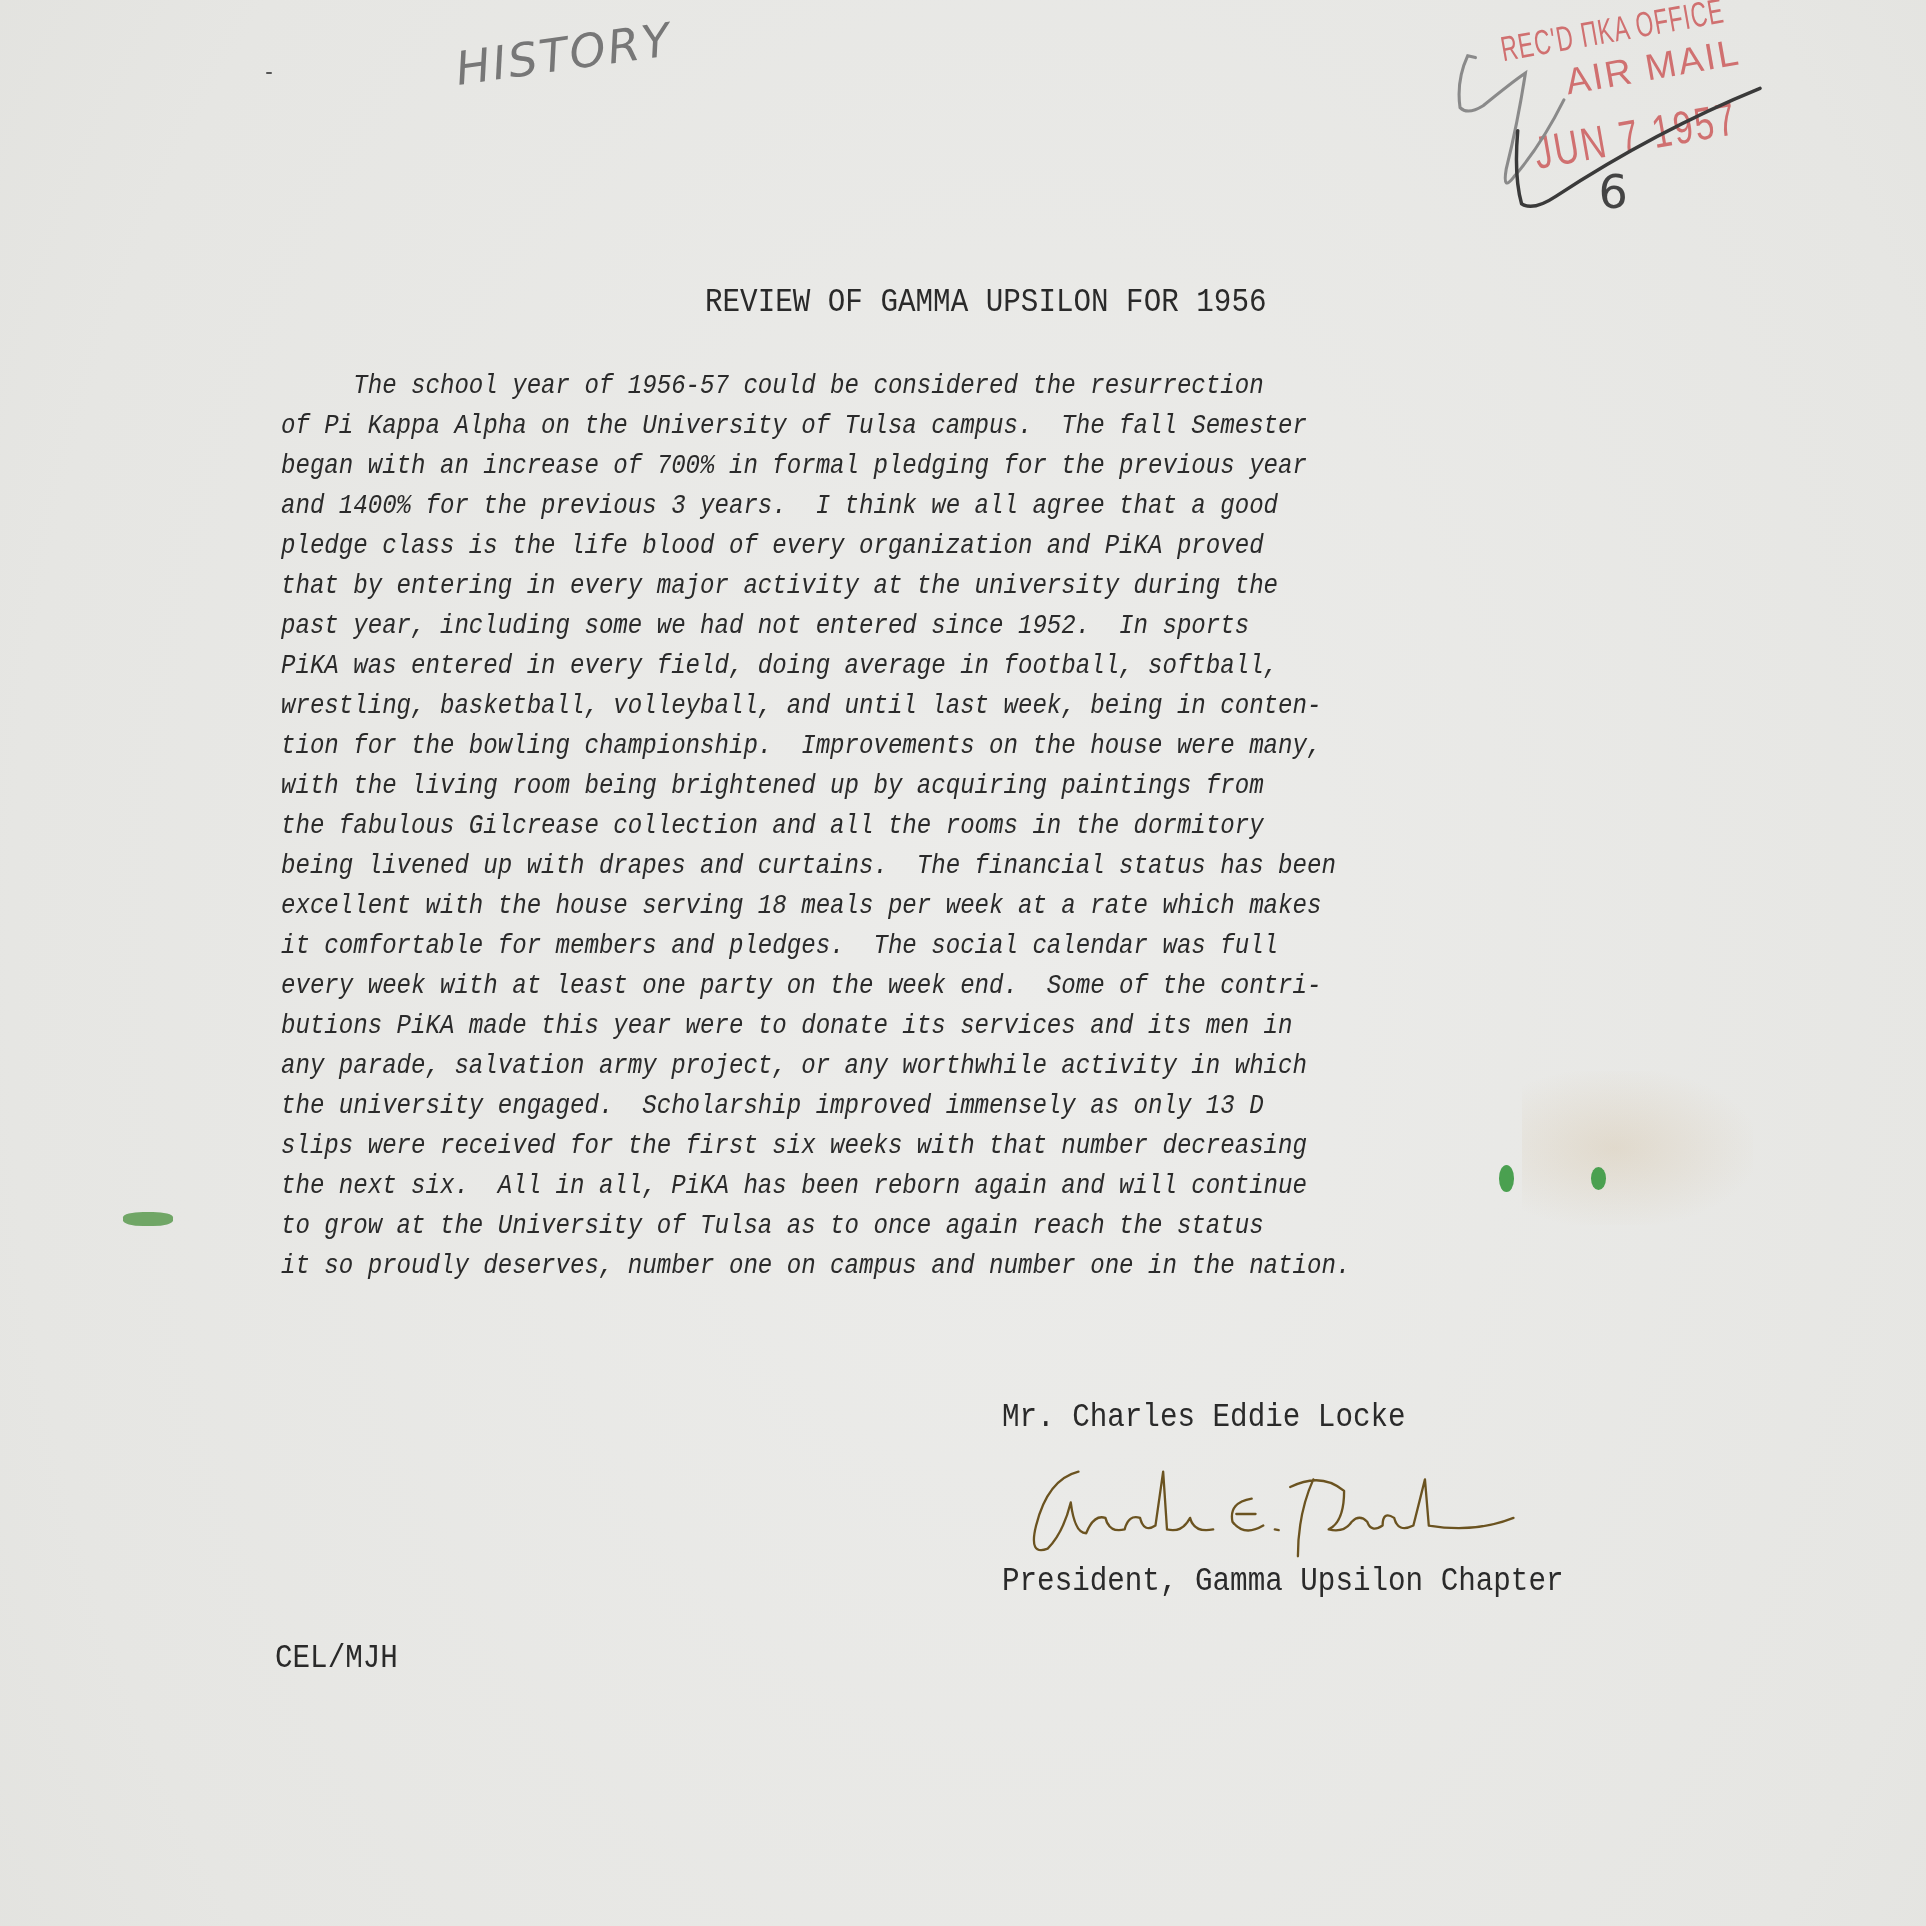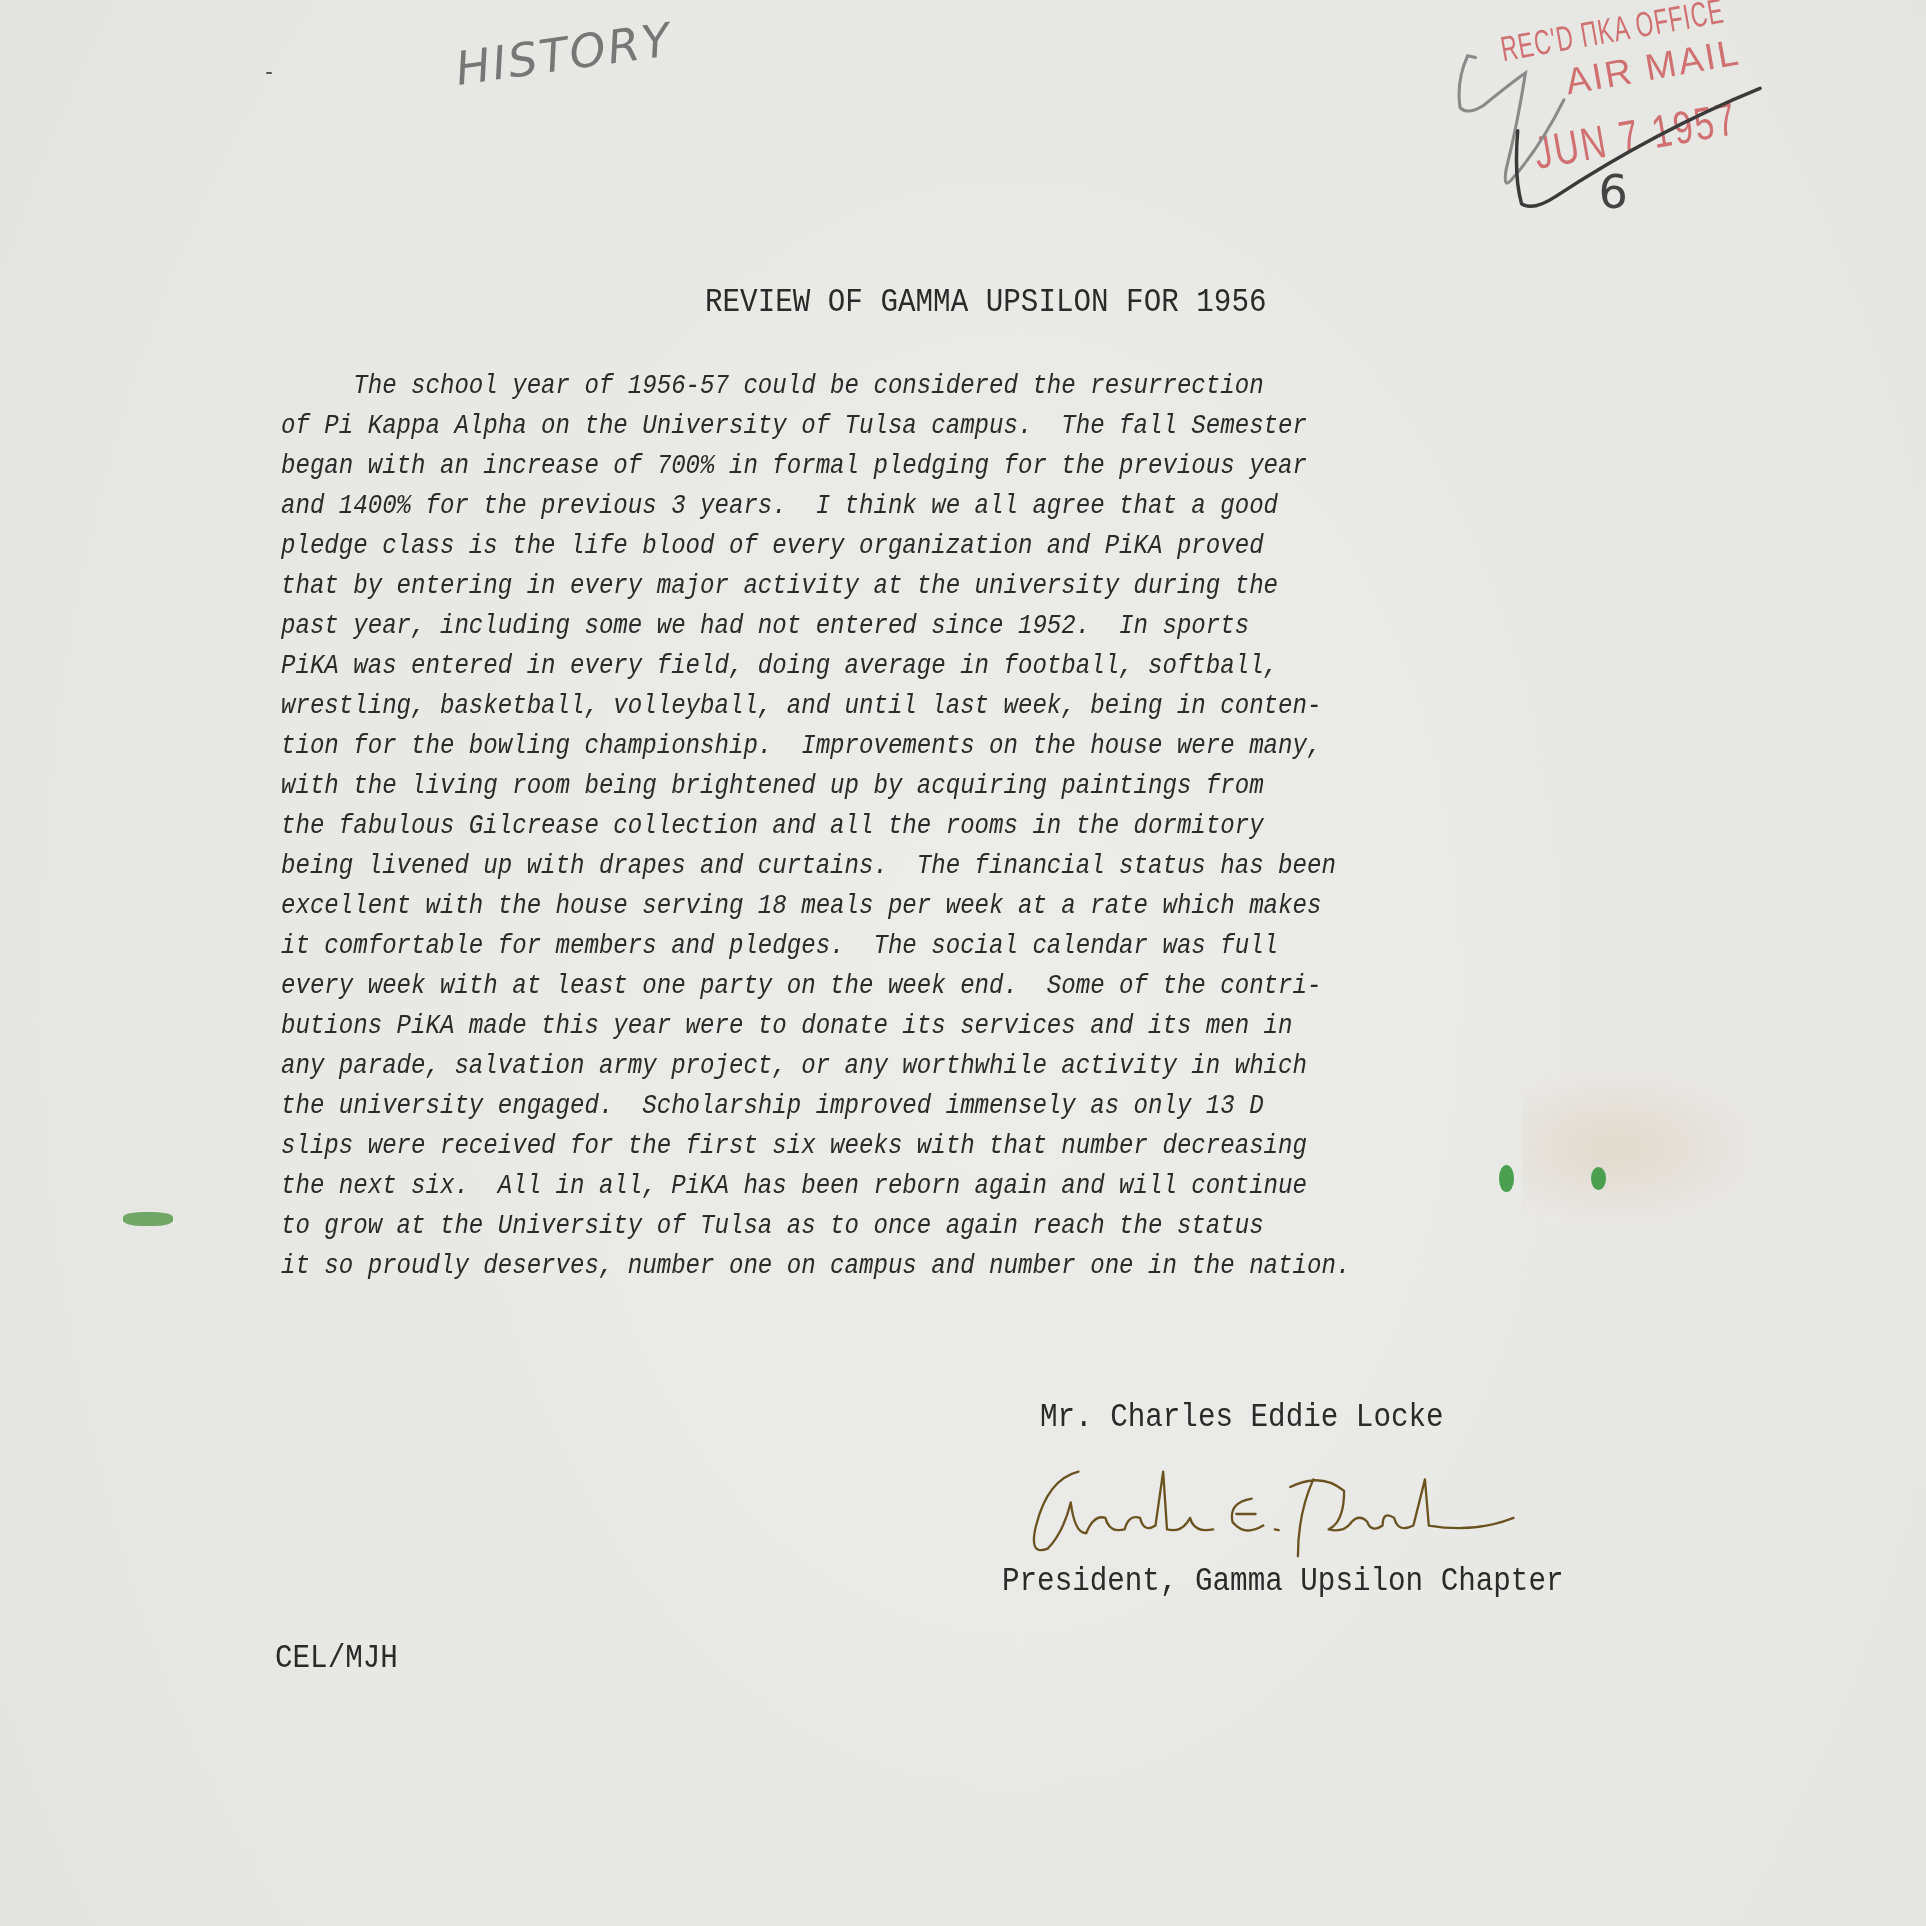--- a/index.html
+++ b/index.html
@@ -87,21 +87,21 @@
       font-style: italic;
     }
     .body-text .line {
       white-space: pre;
       transform: scaleX(0.86);
       transform-origin: left;
       height: 40px;
     }
     .sig-block {
       position: absolute;
-      left: 1040px;
+      left: 1002px;
       top: 1398px;
       font-size: 34px;
     }
     .sig-block .typed {
       white-space: nowrap;
       transform: scaleX(0.86);
       transform-origin: left;
     }
     .signature {
       position: absolute;

